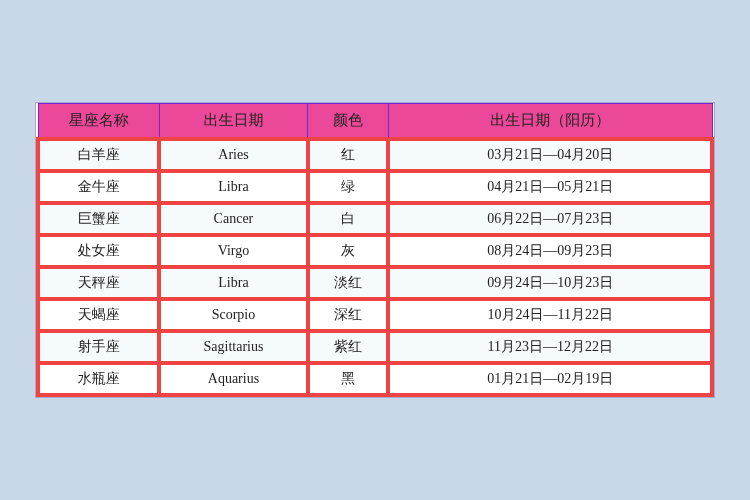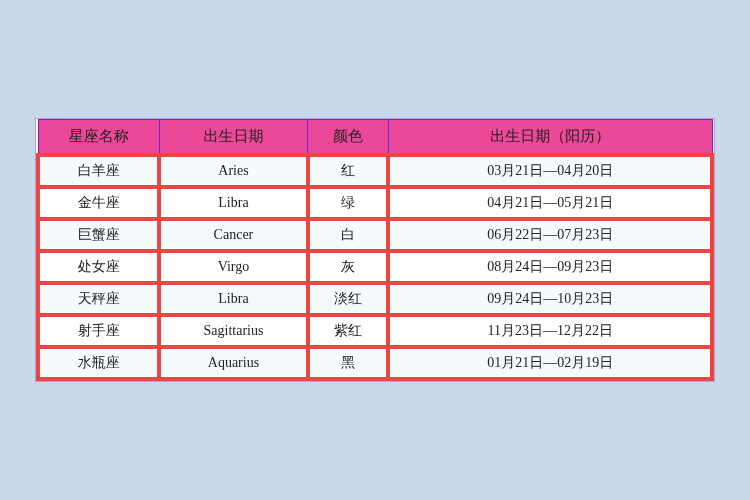--- a/index.html
+++ b/index.html
@@ -87,20 +87,26 @@
           <td class="col-color">灰</td>
           <td class="col-date">08月24日—09月23日</td>
         </tr>
         <tr>
           <td class="col-cn">天秤座</td>
           <td class="col-en">Libra</td>
           <td class="col-color">淡红</td>
           <td class="col-date">09月24日—10月23日</td>
         </tr>
         <tr>
+          <td class="col-cn">天蝎座</td>
+          <td class="col-en">Scorpio</td>
+          <td class="col-color">深红</td>
+          <td class="col-date">10月24日—11月22日</td>
+        </tr>
+        <tr>
           <td class="col-cn">射手座</td>
           <td class="col-en">Sagittarius</td>
           <td class="col-color">紫红</td>
           <td class="col-date">11月23日—12月22日</td>
         </tr>
         <tr>
           <td class="col-cn">水瓶座</td>
           <td class="col-en">Aquarius</td>
           <td class="col-color">黑</td>
           <td class="col-date">01月21日—02月19日</td>

